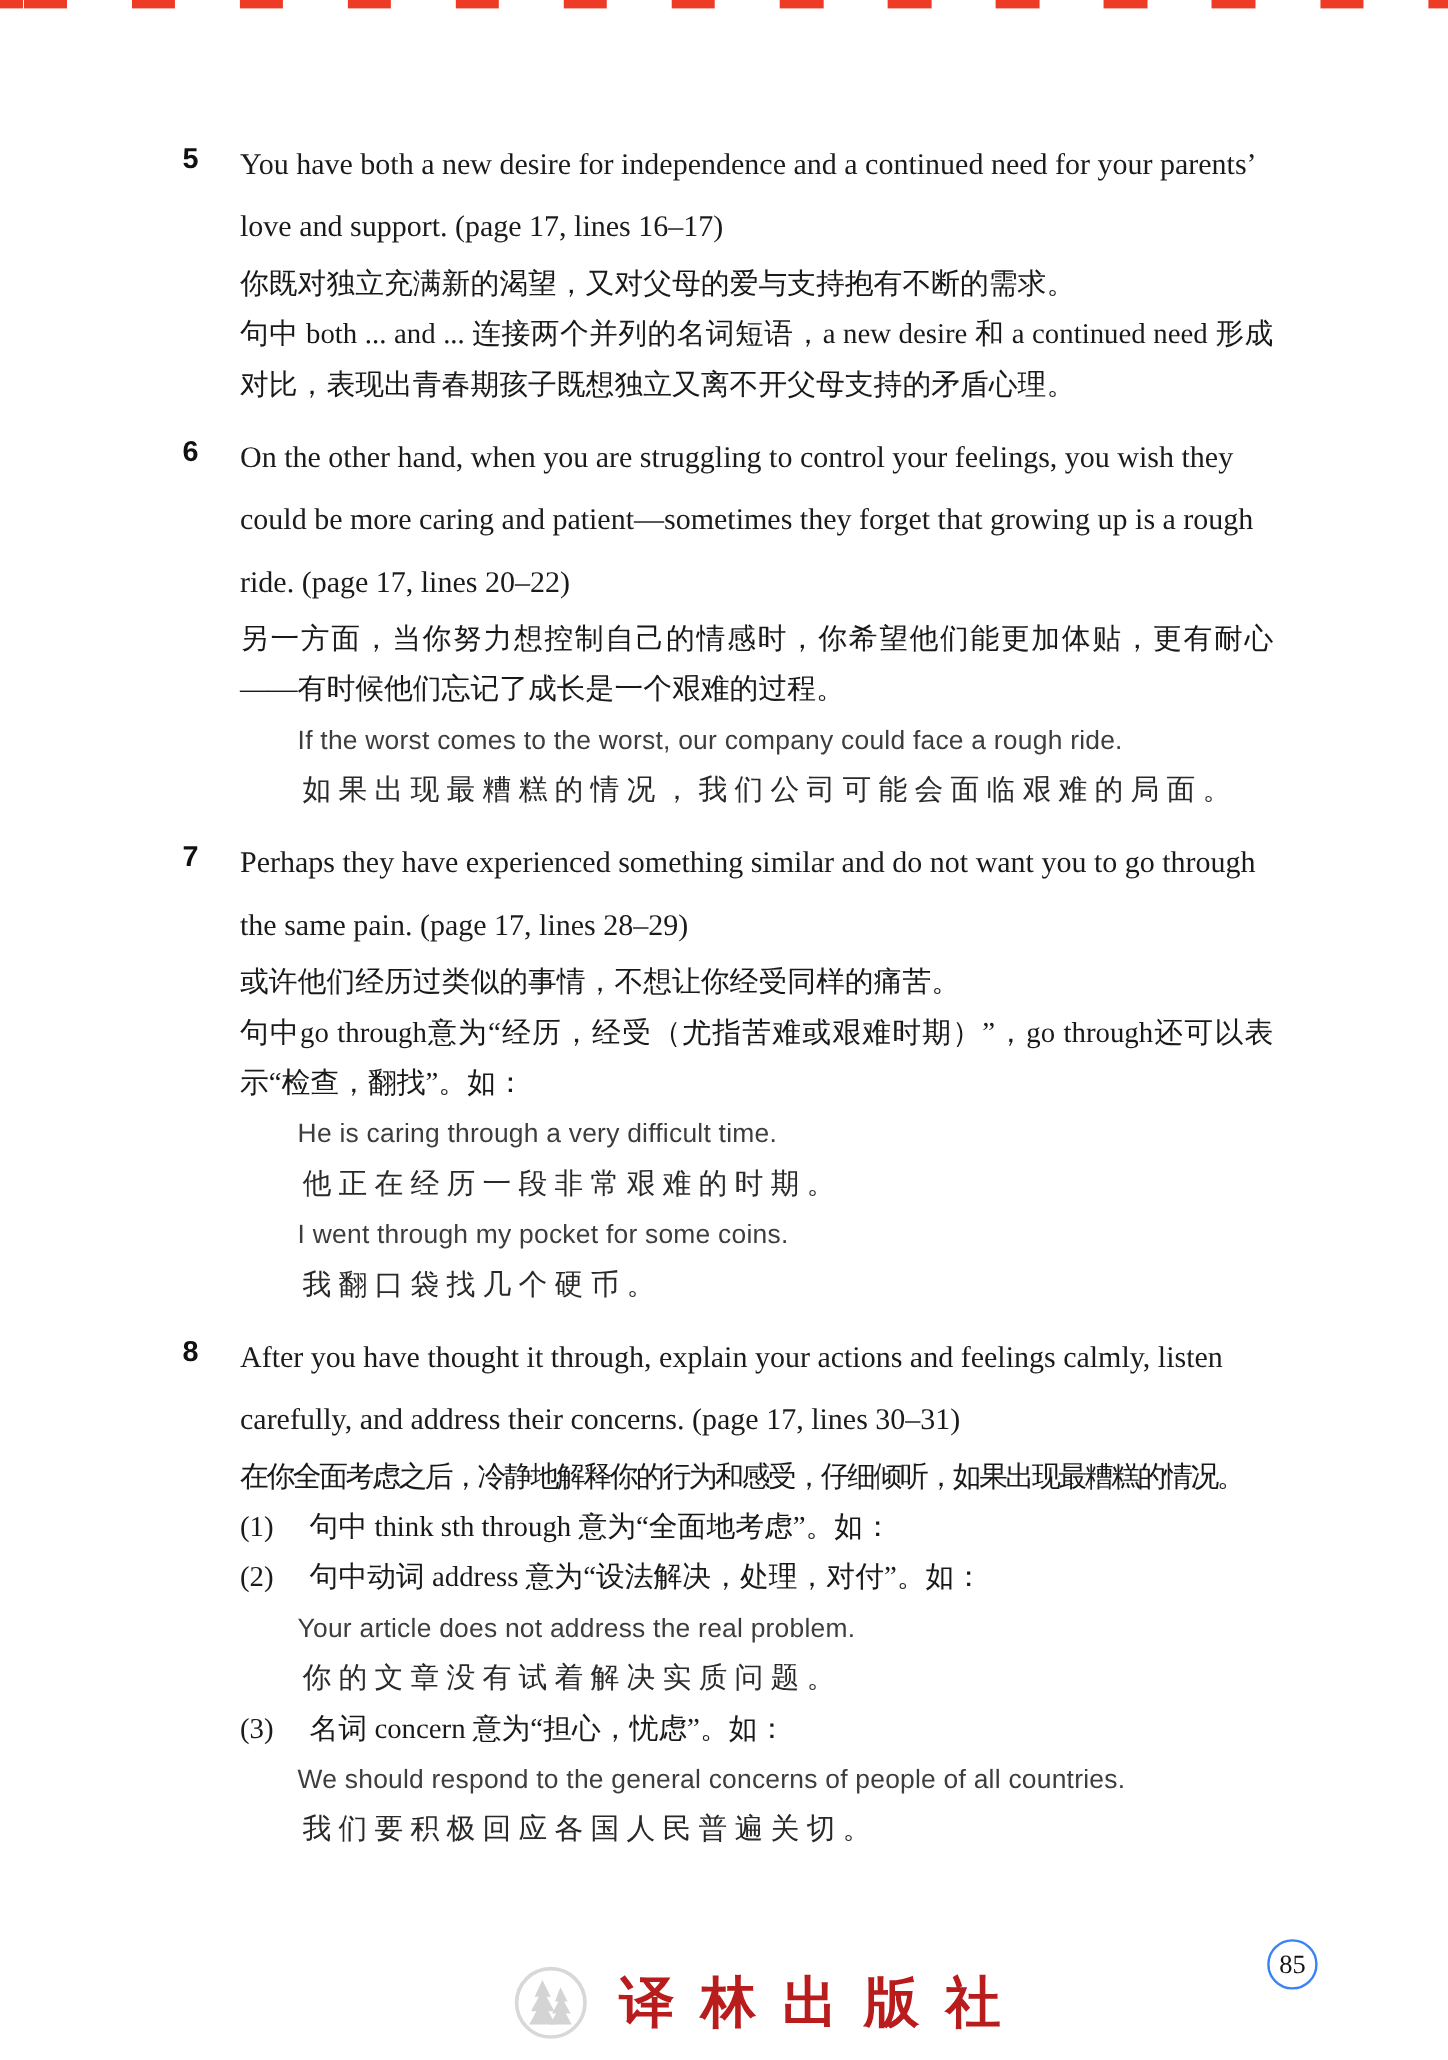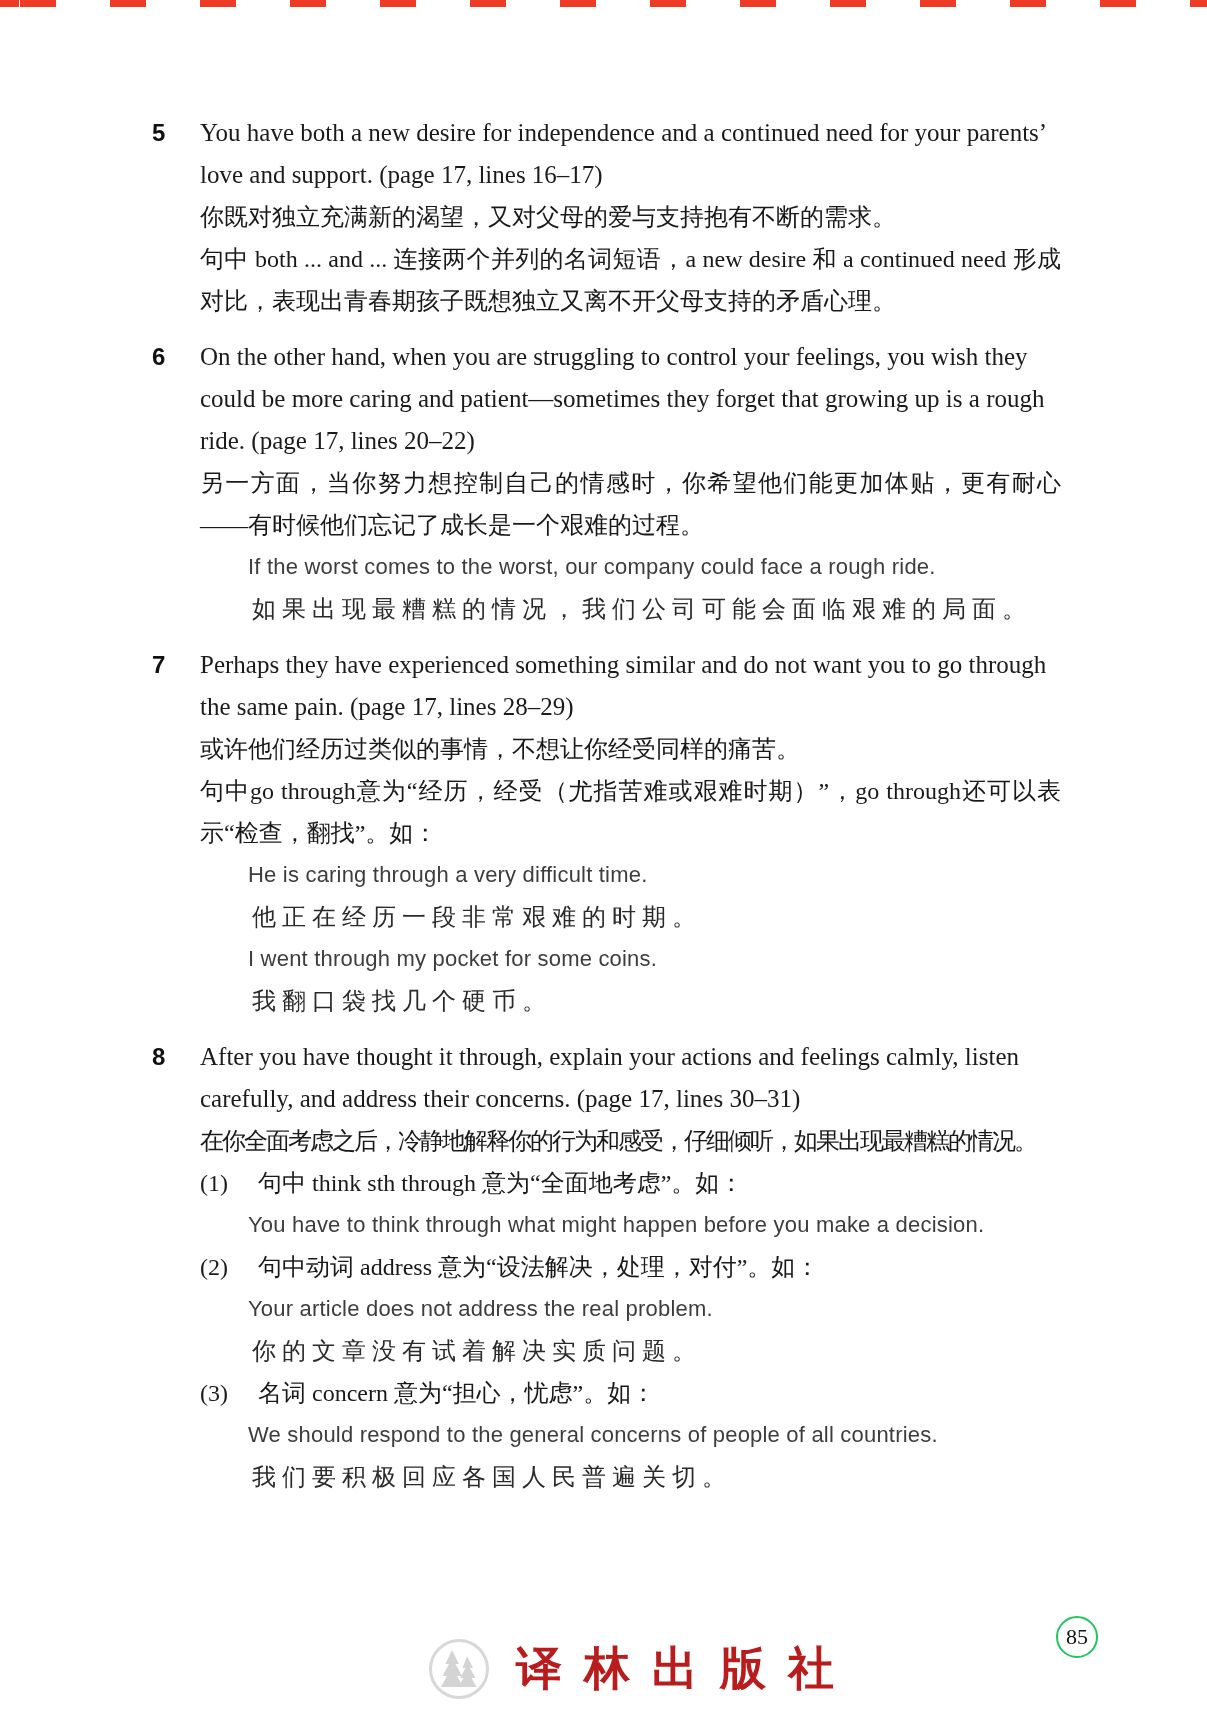--- a/index.html
+++ b/index.html
@@ -25,21 +25,21 @@
   .item:first-child { margin-top:0; }
   .item-num {
     flex:none; width:48px;
     font-family:"Liberation Sans", sans-serif;
     font-weight:bold; font-size:24px; line-height:42px;
     color:#111;
   }
   .item-body { flex:1; min-width:0; }
   p.en {
     font-family:"Liberation Serif", serif;
-    font-size:25px; line-height:42px; color:#1b1b1b;
+    font-size:25px; line-height:52px; color:#1b1b1b;
     text-align:left;
   }
   p.zh {
     font-family:"Liberation Serif", serif;
     font-size:24px; line-height:42px; color:#191919;
     text-align:justify;
   }
   p.zh.tight { letter-spacing:-2px; }
   
   p.ex-en {
@@ -59,21 +59,21 @@
   .sub-label {
     flex:none; width:58px;
     font-family:"Liberation Serif", serif;
     font-size:24px; line-height:42px; color:#1b1b1b;
   }
   .sub-text { flex:1; min-width:0; }
   
   .page-badge {
     position:absolute; left:1056px; top:1616px;
     width:42px; height:42px;
-    border:2px solid #22c55e; border-radius:50%;
+    border:2px solid #3b82f6; border-radius:50%;
     display:flex; align-items:center; justify-content:center;
     font-family:"Liberation Serif", serif;
     font-size:22px; color:#111;
   }
   
   .watermark {
     position:absolute; left:428px; top:1638px;
     display:flex; align-items:center;
     color:#dadada;
   }
@@ -130,21 +130,20 @@
     <section class="item">
       <div class="item-num">8</div>
       <div class="item-body">
         <p class="en">After you have thought it through, explain your actions and feelings calmly, listen carefully, and address their concerns. (page 17, lines 30–31)</p>
         <p class="zh tight">在你全面考虑之后，冷静地解释你的行为和感受，仔细倾听，如果出现最糟糕的情况。</p>
 
         <div class="sub">
           <span class="sub-label">(1)</span>
           <p class="zh sub-text">句中 think sth through 意为“全面地考虑”。如：</p>
         </div>
-        <p class="ex-en">You have to think through what might happen before you make a decision.</p>
 
         <div class="sub">
           <span class="sub-label">(2)</span>
           <p class="zh sub-text">句中动词 address 意为“设法解决，处理，对付”。如：</p>
         </div>
         <p class="ex-en">Your article does not address the real problem.</p>
         <p class="ex-zh">你的文章没有试着解决实质问题。</p>
 
         <div class="sub">
           <span class="sub-label">(3)</span>

